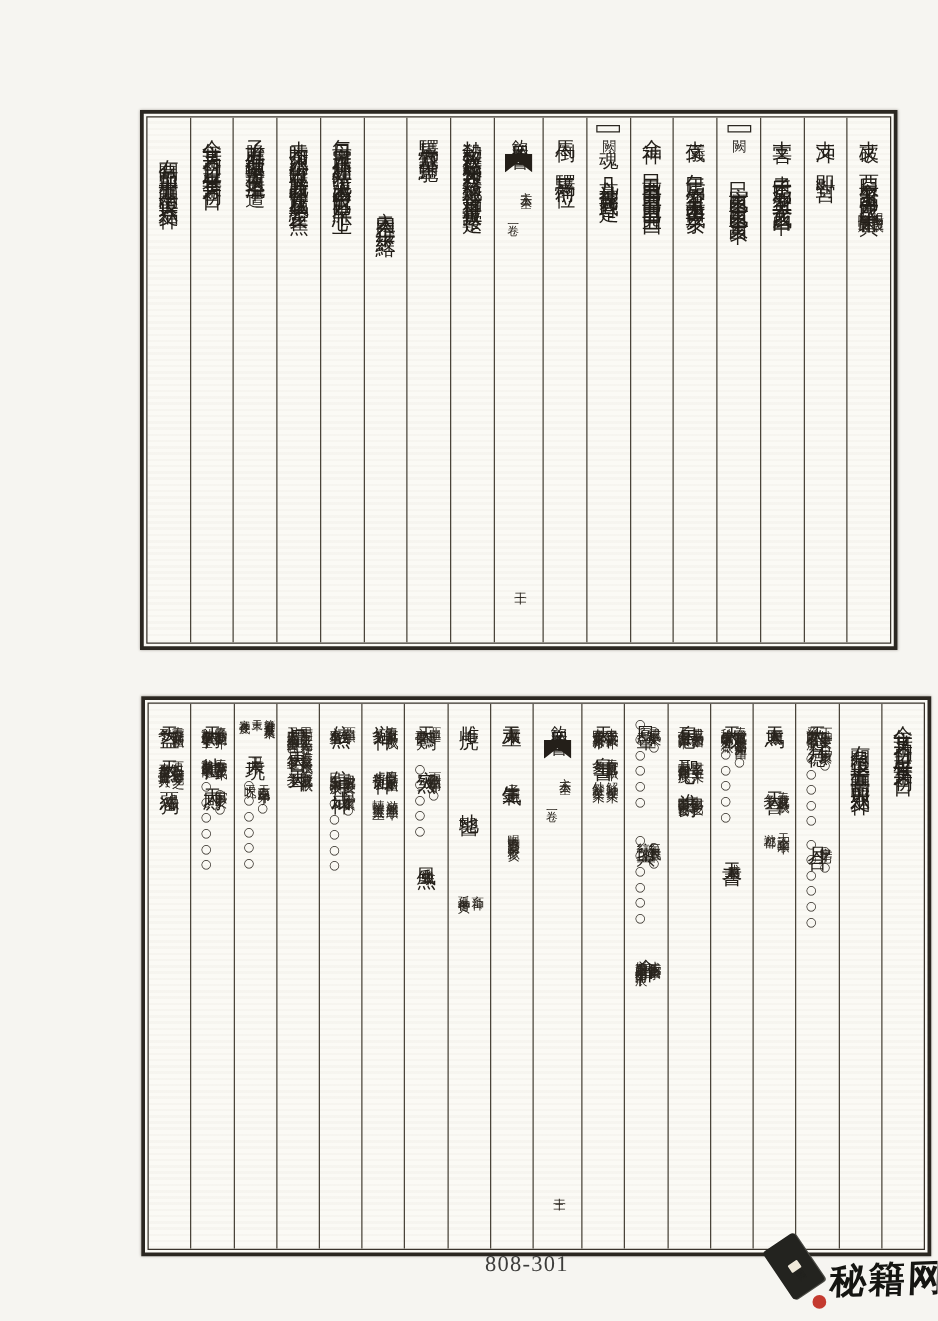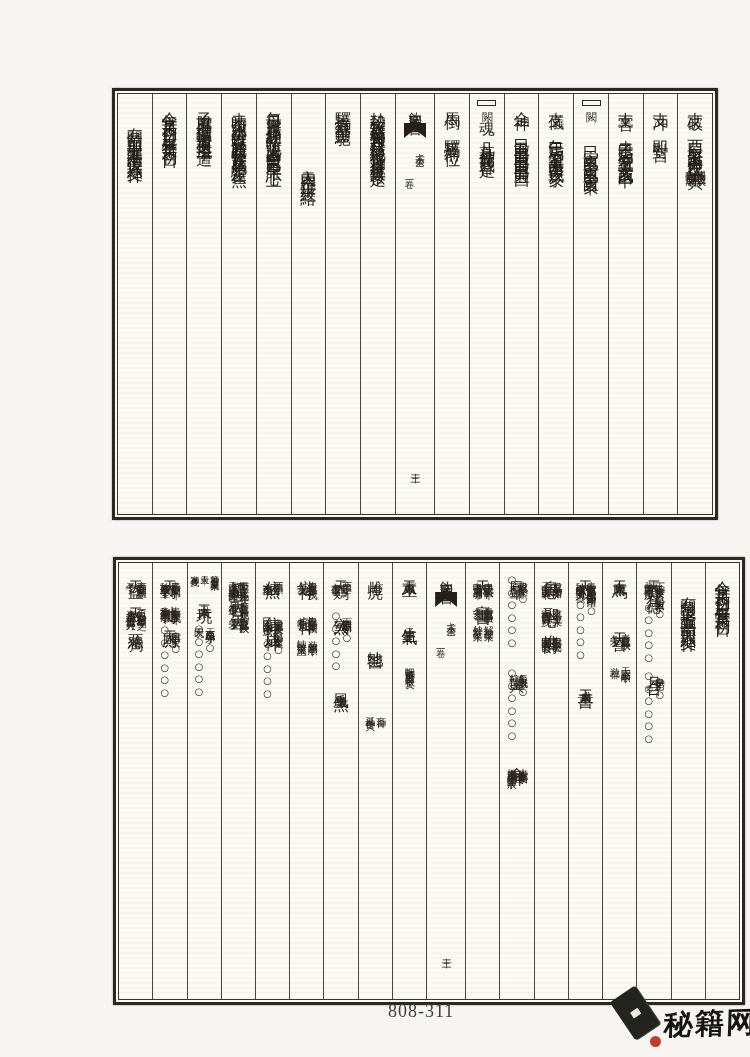--- a/index.html
+++ b/index.html
@@ -451,21 +451,21 @@
             <span class="sm">正月丑逆行四季見之</span>
             <span class="sm">来雀克旦主怪異火月</span>
           </div>
           <div class="gap" style="height: 6px;"></div>
           <span class="big">惡狗</span>
           <span class="sm">戌逆十二</span>
         </div>
       </div>
   </div>
 
-  <div class="plate-code">808-311</div>
+  <div class="plate-code">808-301</div>
 
   <div class="wm">
     <div class="wm-book">
       <span class="wm-book-label">秘籍网</span>
     </div>
     <div class="wm-seal" style="background: rgb(196, 58, 47);"></div>
     <div class="wm-brand">秘籍网</div>
   </div>
 
 </div>

